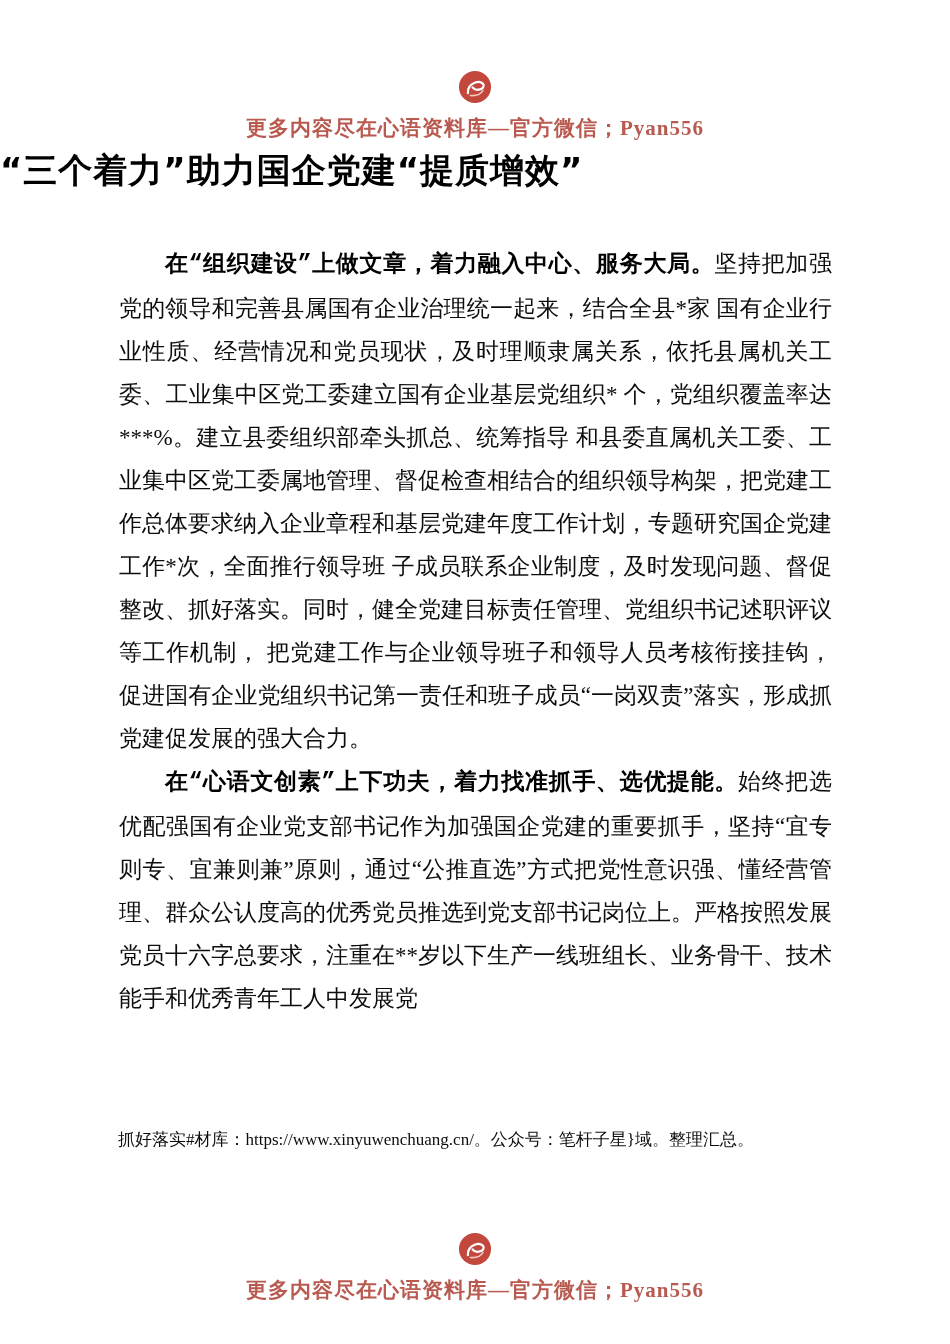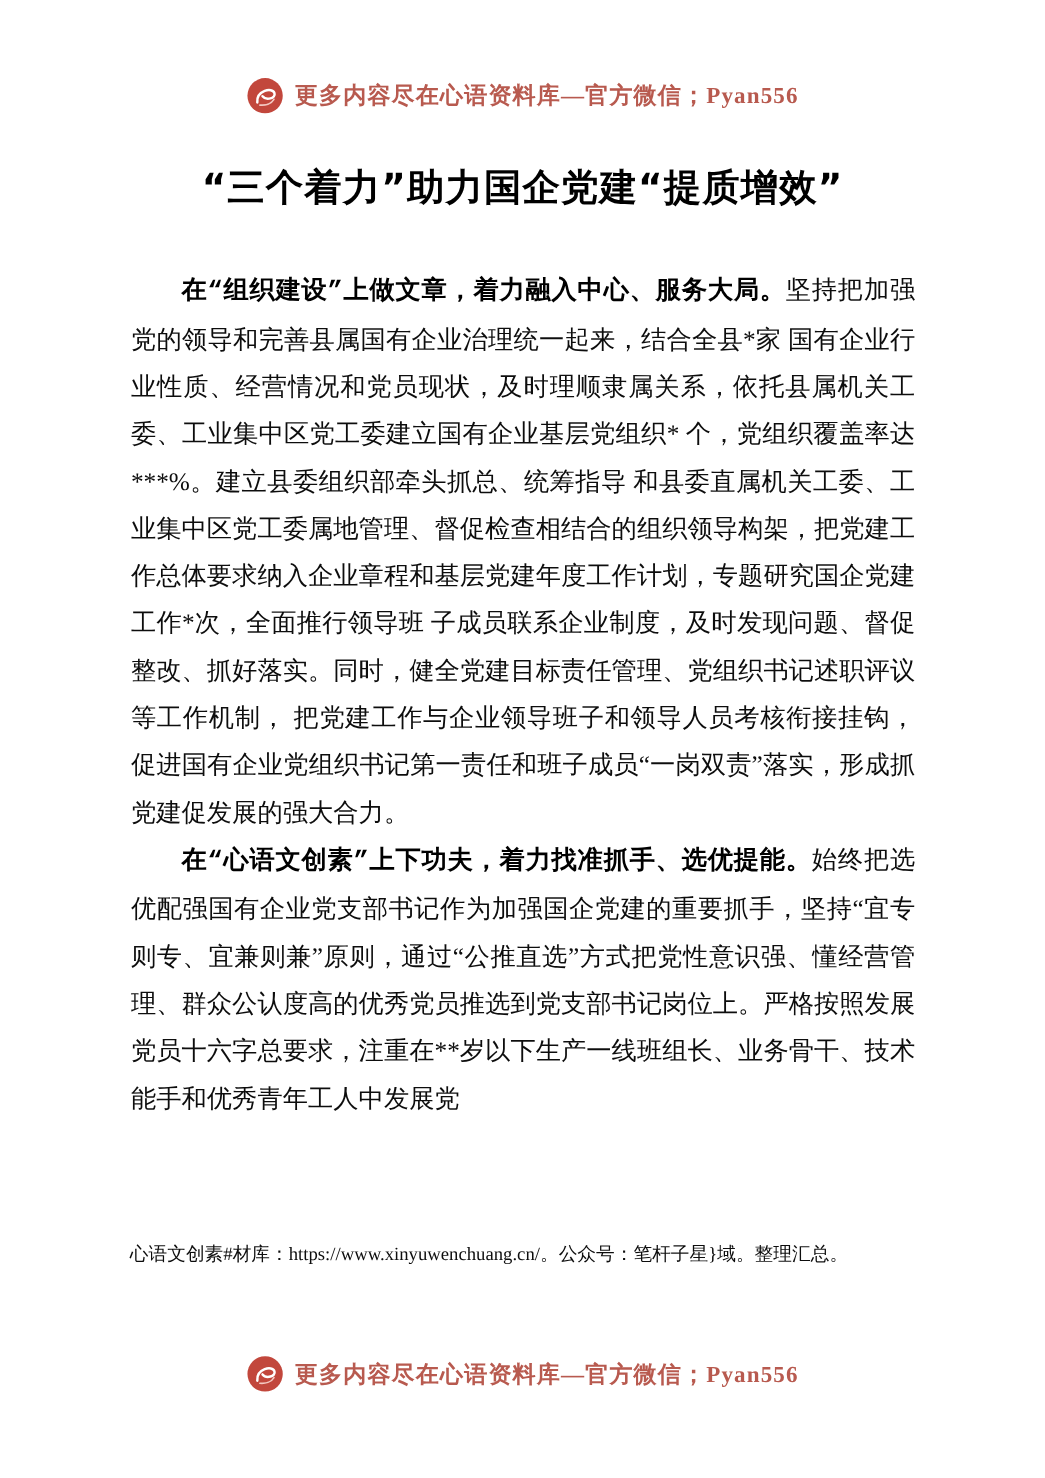--- a/index.html
+++ b/index.html
@@ -18,29 +18,30 @@
     position: absolute;
     left: 0; right: 0;
     display: flex;
     align-items: center;
     justify-content: center;
     gap: 10px;
     color: #b85a4f;
     font-weight: bold;
     font-size: 21px;
     letter-spacing: 1px;
+    flex-direction: column;
   }
   .watermark-top { top: 70px; }
   .watermark-bottom { top: 1232px; }
   .logo { width: 34px; height: 34px; flex: 0 0 auto; display: block; }
   .doc-title {
     position: absolute;
     top: 148px;
     left: 0; right: 0;
-    text-align: center;
+    text-align: left;
     font-family: "DejaVu Sans", "Liberation Sans", sans-serif;
     font-weight: bold;
     font-size: 34px;
     color: #000000;
     letter-spacing: 1px;
   }
   .doc-body {
     position: absolute;
     top: 242px;
     left: 119px;
@@ -88,21 +89,21 @@
 
   <div class="doc-body">
     <p>
       <span class="para-lead">在“组织建设”上做文章，着力融入中心、服务大局。</span><span>坚持把加强党的领导和完善县属国有企业治理统一起来，结合全县*家 国有企业行业性质、经营情况和党员现状，及时理顺隶属关系，依托县属机关工委、工业集中区党工委建立国有企业基层党组织* 个，党组织覆盖率达***%。建立县委组织部牵头抓总、统筹指导 和县委直属机关工委、工业集中区党工委属地管理、督促检查相结合的组织领导构架，把党建工作总体要求纳入企业章程和基层党建年度工作计划，专题研究国企党建工作*次，全面推行领导班 子成员联系企业制度，及时发现问题、督促整改、抓好落实。同时，健全党建目标责任管理、党组织书记述职评议等工作机制， 把党建工作与企业领导班子和领导人员考核衔接挂钩，促进国有企业党组织书记第一责任和班子成员“一岗双责”落实，形成抓党建促发展的强大合力。</span>
     </p>
     <p>
       <span class="para-lead">在“心语文创素”上下功夫，着力找准抓手、选优提能。</span><span>始终把选优配强国有企业党支部书记作为加强国企党建的重要抓手，坚持“宜专则专、宜兼则兼”原则，通过“公推直选”方式把党性意识强、懂经营管理、群众公认度高的优秀党员推选到党支部书记岗位上。严格按照发展党员十六字总要求，注重在**岁以下生产一线班组长、业务骨干、技术能手和优秀青年工人中发展党</span>
     </p>
   </div>
 
-  <div class="footer-note">心语文创素#材库：https://www.xinyuwenchuang.cn/。公众号：笔杆子星}域。整理汇总。</div>
+  <div class="footer-note">抓好落实#材库：https://www.xinyuwenchuang.cn/。公众号：笔杆子星}域。整理汇总。</div>
 
   <div class="watermark watermark-bottom">
     <svg class="logo" viewBox="0 0 36 36" aria-hidden="true">
       <circle cx="18" cy="18" r="17" fill="#c2473c"></circle>
       <path d="M10.5 24.5 C 9.5 13, 25 9.5, 27 15.5 C 28.6 20.5, 19 23, 15.5 18.5" stroke="#ffffff" stroke-width="2.4" fill="none" stroke-linecap="round"></path>
       <path d="M13 27 C 18 27.5, 24 26, 26.5 21.5" stroke="#f3c9c2" stroke-width="1.6" fill="none" stroke-linecap="round"></path>
     </svg>
     <span>更多内容尽在心语资料库—官方微信；Pyan556</span>
   </div>
 

